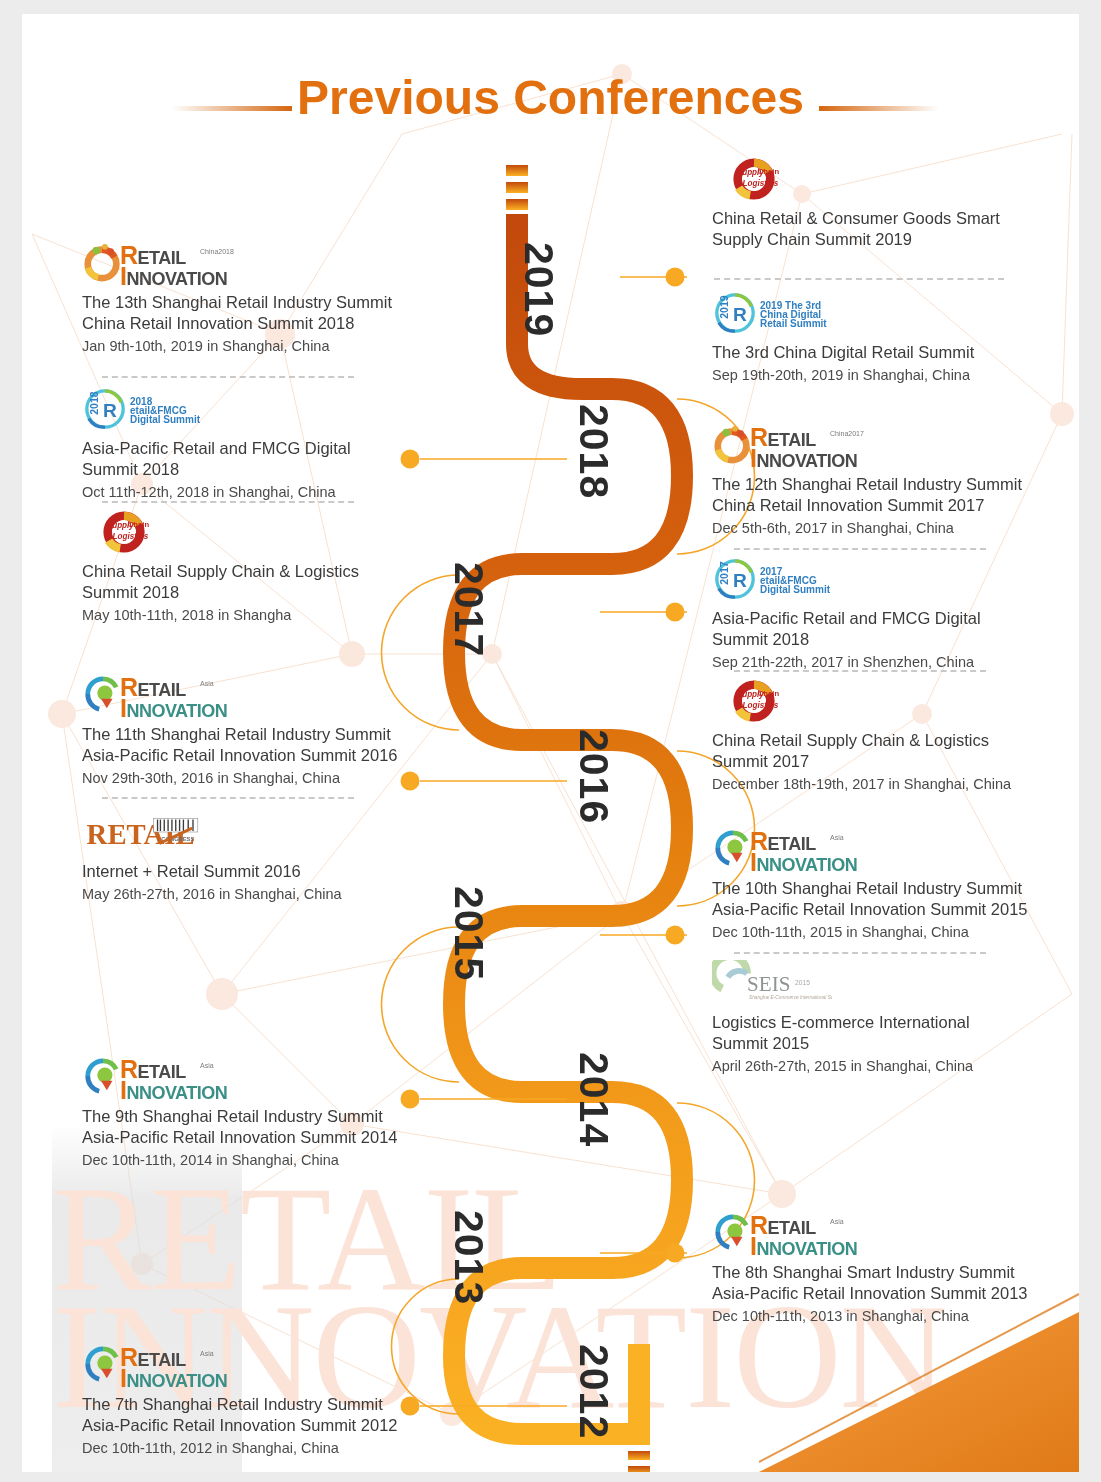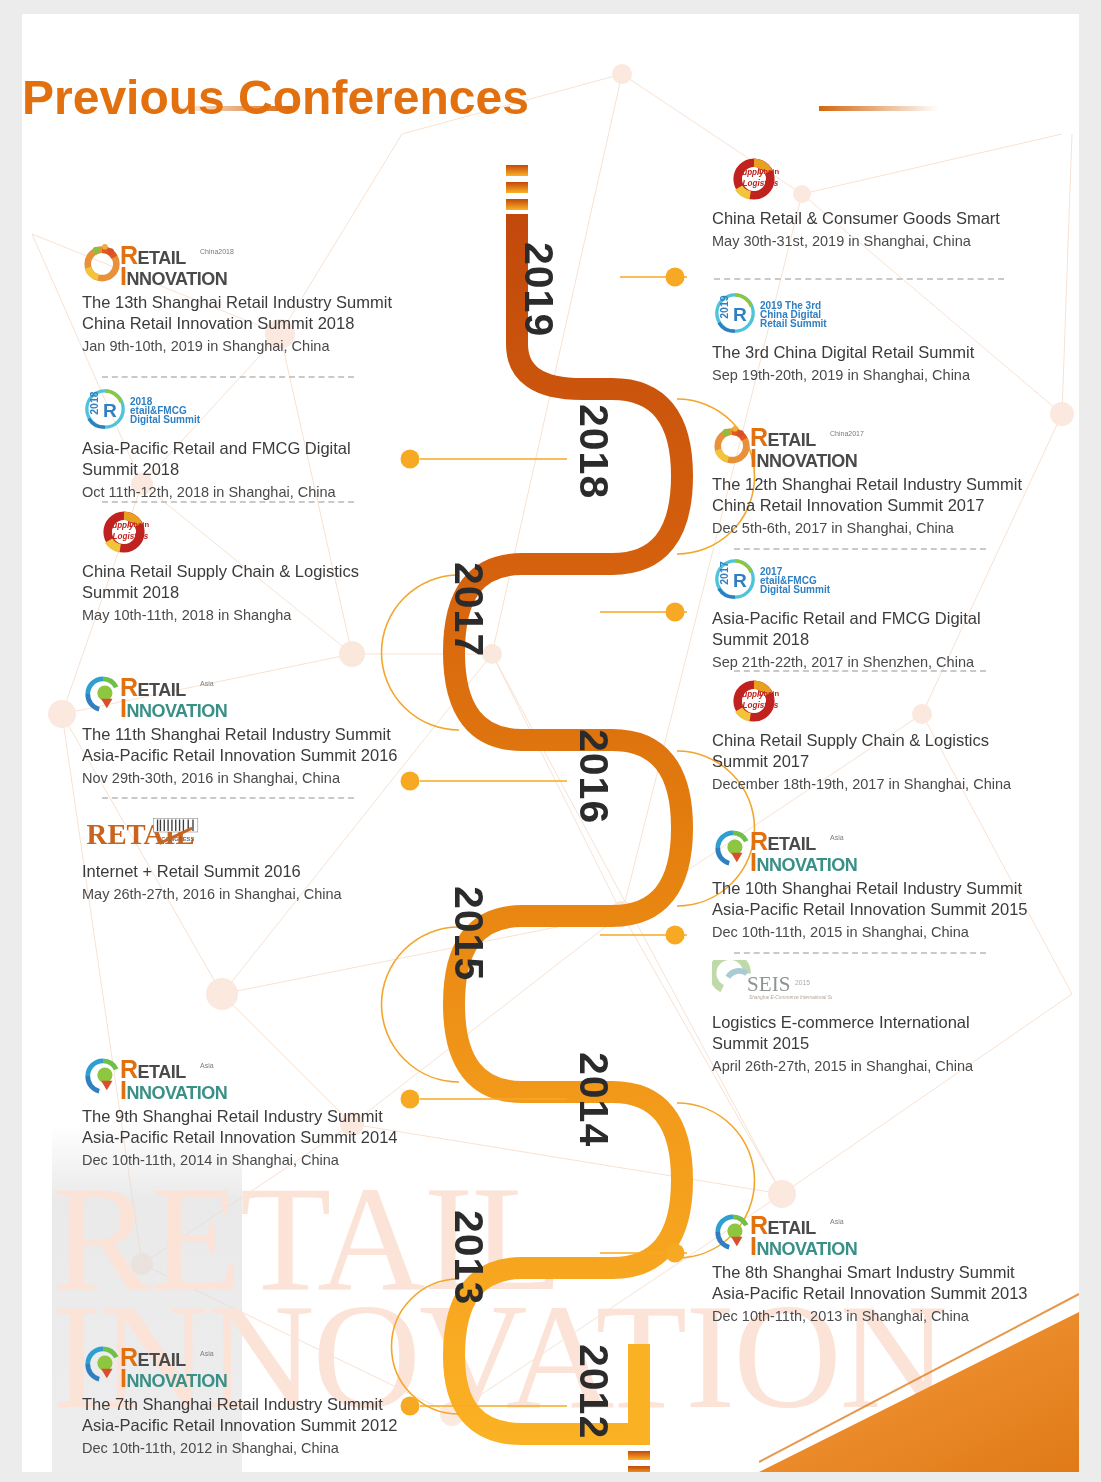--- a/index.html
+++ b/index.html
@@ -29,21 +29,21 @@
     position:absolute;left:30px;top:1110px;width:190px;height:348px;
     background:linear-gradient(180deg,rgba(226,226,226,0) 0%,rgba(222,222,222,.65) 22%,rgba(220,220,220,.5) 100%);
     pointer-events:none;
   }
   .corner-tri{
     position:absolute;right:0;bottom:0;width:320px;height:200px;pointer-events:none;
   }
   
   .title-row{position:absolute;left:0;top:56px;width:1057px;height:64px;}
   .title-text{
-    position:absolute;left:0;top:0;width:1057px;
+    position:absolute;left:0;top:0;width:1057px;text-align:center;
     font-size:48px;font-weight:bold;color:#E2700F;letter-spacing:0px;
     font-family:"Liberation Sans","DejaVu Sans",sans-serif;
   }
   .title-rule{position:absolute;top:36px;height:5px;}
   .title-rule.left{left:150px;width:120px;background:linear-gradient(90deg,rgba(226,112,15,0) 0%,#D4660E 100%);}
   .title-rule.right{right:140px;width:120px;background:linear-gradient(270deg,rgba(226,112,15,0) 0%,#D4660E 100%);}
   
   #timeline{position:absolute;left:0;top:0;width:1057px;height:1458px;}
   
   .year{
@@ -390,21 +390,21 @@
           <circle cx="42" cy="24" r="17" fill="none" stroke="#C0221F" stroke-width="9"></circle>
           <path d="M42 7 A17 17 0 0 1 57 17" fill="none" stroke="#E8A020" stroke-width="9"></path>
           <path d="M26 33 A17 17 0 0 0 38 41" fill="none" stroke="#F2C43C" stroke-width="9"></path>
           <circle cx="42" cy="24" r="12" fill="#ffffff"></circle>
           <text x="24" y="20" font-size="8.5" font-weight="bold" fill="#C0221F" font-style="italic">Supply</text>
           <text x="46" y="19" font-size="8" font-weight="bold" fill="#C0221F">Chain</text>
           <text x="30" y="31" font-size="8.5" font-weight="bold" fill="#C0221F" font-style="italic">Logistics</text>
         </svg>
     </div>
     <div class="t1">China Retail &amp; Consumer Goods Smart</div>
-    <div class="date">May 30th-31st, 2019 in Shanghai, China</div>
+    <div class="t2">Supply Chain Summit 2019</div>
   </div>
   <div class="sep" style="left:692px;top:264px;width:290px;"></div>
 
   <div class="entry" style="left:690px;top:276px;width:330px;">
     <div class="lg lg-dg logo">
       <svg class="ring" viewBox="0 0 48 46">
           <circle cx="24" cy="23" r="19" fill="none" stroke="#4FC3D9" stroke-width="3.5"></circle>
           <path d="M24 4 A19 19 0 0 1 41 16" fill="none" stroke="#8DC63F" stroke-width="3.5"></path>
           <path d="M7 33 A19 19 0 0 0 24 42" fill="none" stroke="#2F7FC1" stroke-width="3.5"></path>
           <text x="17" y="29" font-size="11" font-weight="bold" fill="#2F7FC1" transform="rotate(-90 17 29)">2019</text>

